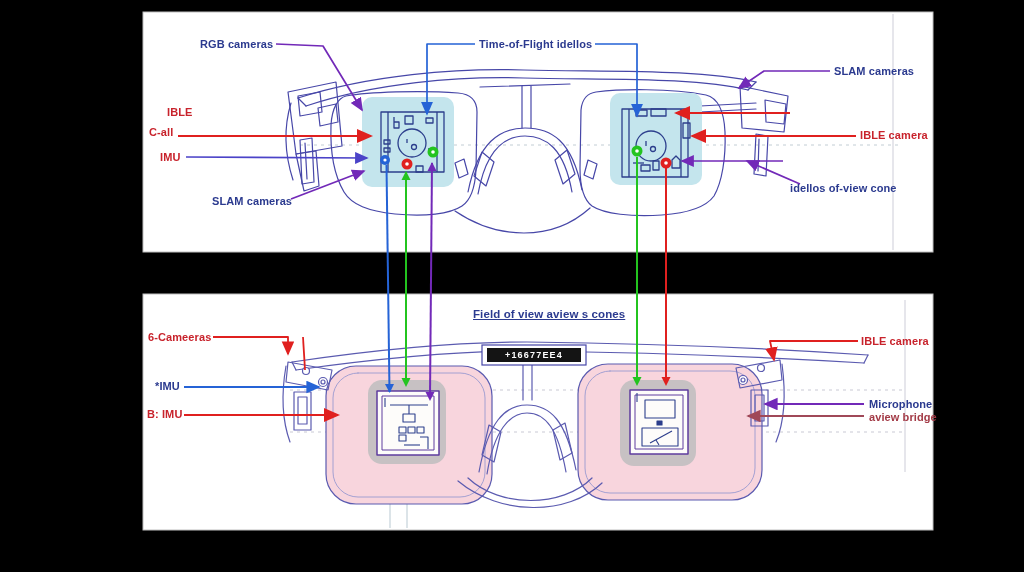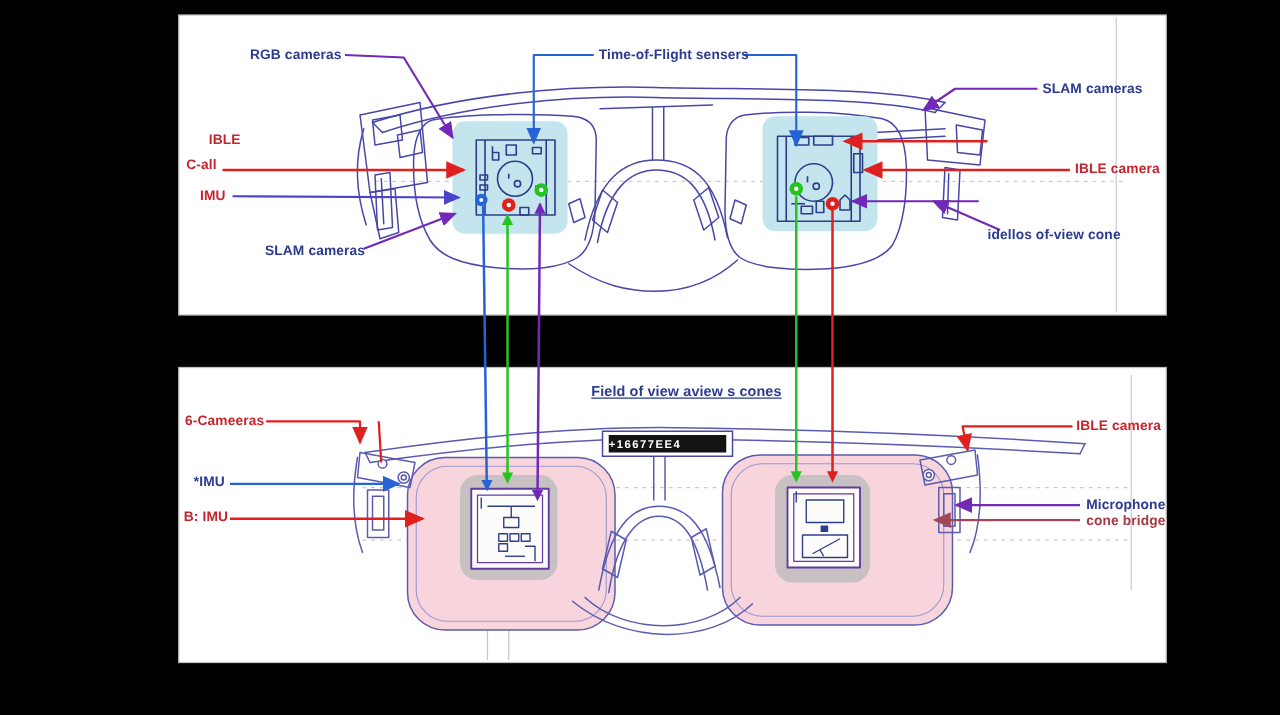--- a/index.html
+++ b/index.html
@@ -12,21 +12,21 @@
     position:absolute;z-index:2;white-space:nowrap;
     font:bold 11px/13px "Liberation Sans",sans-serif;
     letter-spacing:.1px;
   }
   .navy{color:#2b3a8f;text-align:right;}
   .red{color:#c8232c;}
   .maroon{color:#a33a46;}
   .badge-text{
     position:absolute;z-index:3;left:487px;top:349px;width:94px;height:13px;
     color:#fff;font:bold 9px/13px "Liberation Sans",sans-serif;
-    text-align:left;letter-spacing:1.2px;white-space:nowrap;
+    text-align:center;letter-spacing:1.2px;white-space:nowrap;
   }
   .title{font:bold 11.5px/13px "Liberation Sans",sans-serif;text-decoration:underline;}
 </style>
 </head>
 <body>
 
 <div class="stage">
 
 <svg width="1024" height="572" viewBox="0 0 1024 572">
   <defs>
@@ -262,32 +262,32 @@
     <circle cx="666" cy="163" r="1.8" fill="#ffffff"></circle>
   </g>
 
   <g>
     <rect x="482" y="345" width="104" height="20" fill="#ffffff" stroke="#4747a8" stroke-width="1.2"></rect>
     <rect x="487" y="348" width="94" height="14" fill="#141414"></rect>
   </g>
 </svg>
 
 <div class="lbl navy" style="left:200px;top:38px">RGB cameras</div>
-<div class="lbl navy" style="left:479px;top:38px">Time-of-Flight sensers</div>
+<div class="lbl navy" style="left:479px;top:38px">Time-of-Flight idellos</div>
 <div class="lbl navy" style="left:834px;top:65px">SLAM cameras</div>
 <div class="lbl red" style="left:167px;top:106px">IBLE</div>
 <div class="lbl red" style="left:149px;top:126px">C-all</div>
 <div class="lbl red" style="left:160px;top:151px">IMU</div>
 <div class="lbl navy" style="left:212px;top:195px">SLAM cameras</div>
 <div class="lbl red" style="left:860px;top:129px">IBLE camera</div>
 <div class="lbl navy" style="left:790px;top:182px">idellos of-view cone</div>
 
 <div class="lbl navy title" style="left:473px;top:308px">Field of view aview s cones</div>
 <div class="badge-text">+16677EE4</div>
 
 <div class="lbl red" style="left:148px;top:331px">6-Cameeras</div>
 <div class="lbl navy" style="left:155px;top:380px">*IMU</div>
 <div class="lbl red" style="left:147px;top:408px">B: IMU</div>
 <div class="lbl red" style="left:861px;top:335px">IBLE camera</div>
 <div class="lbl navy" style="left:869px;top:398px">Microphone</div>
-<div class="lbl maroon" style="left:869px;top:411px">cone bridge</div>
+<div class="lbl maroon" style="left:869px;top:411px">aview bridge</div>
 
 </div>
 
 </body></html>

